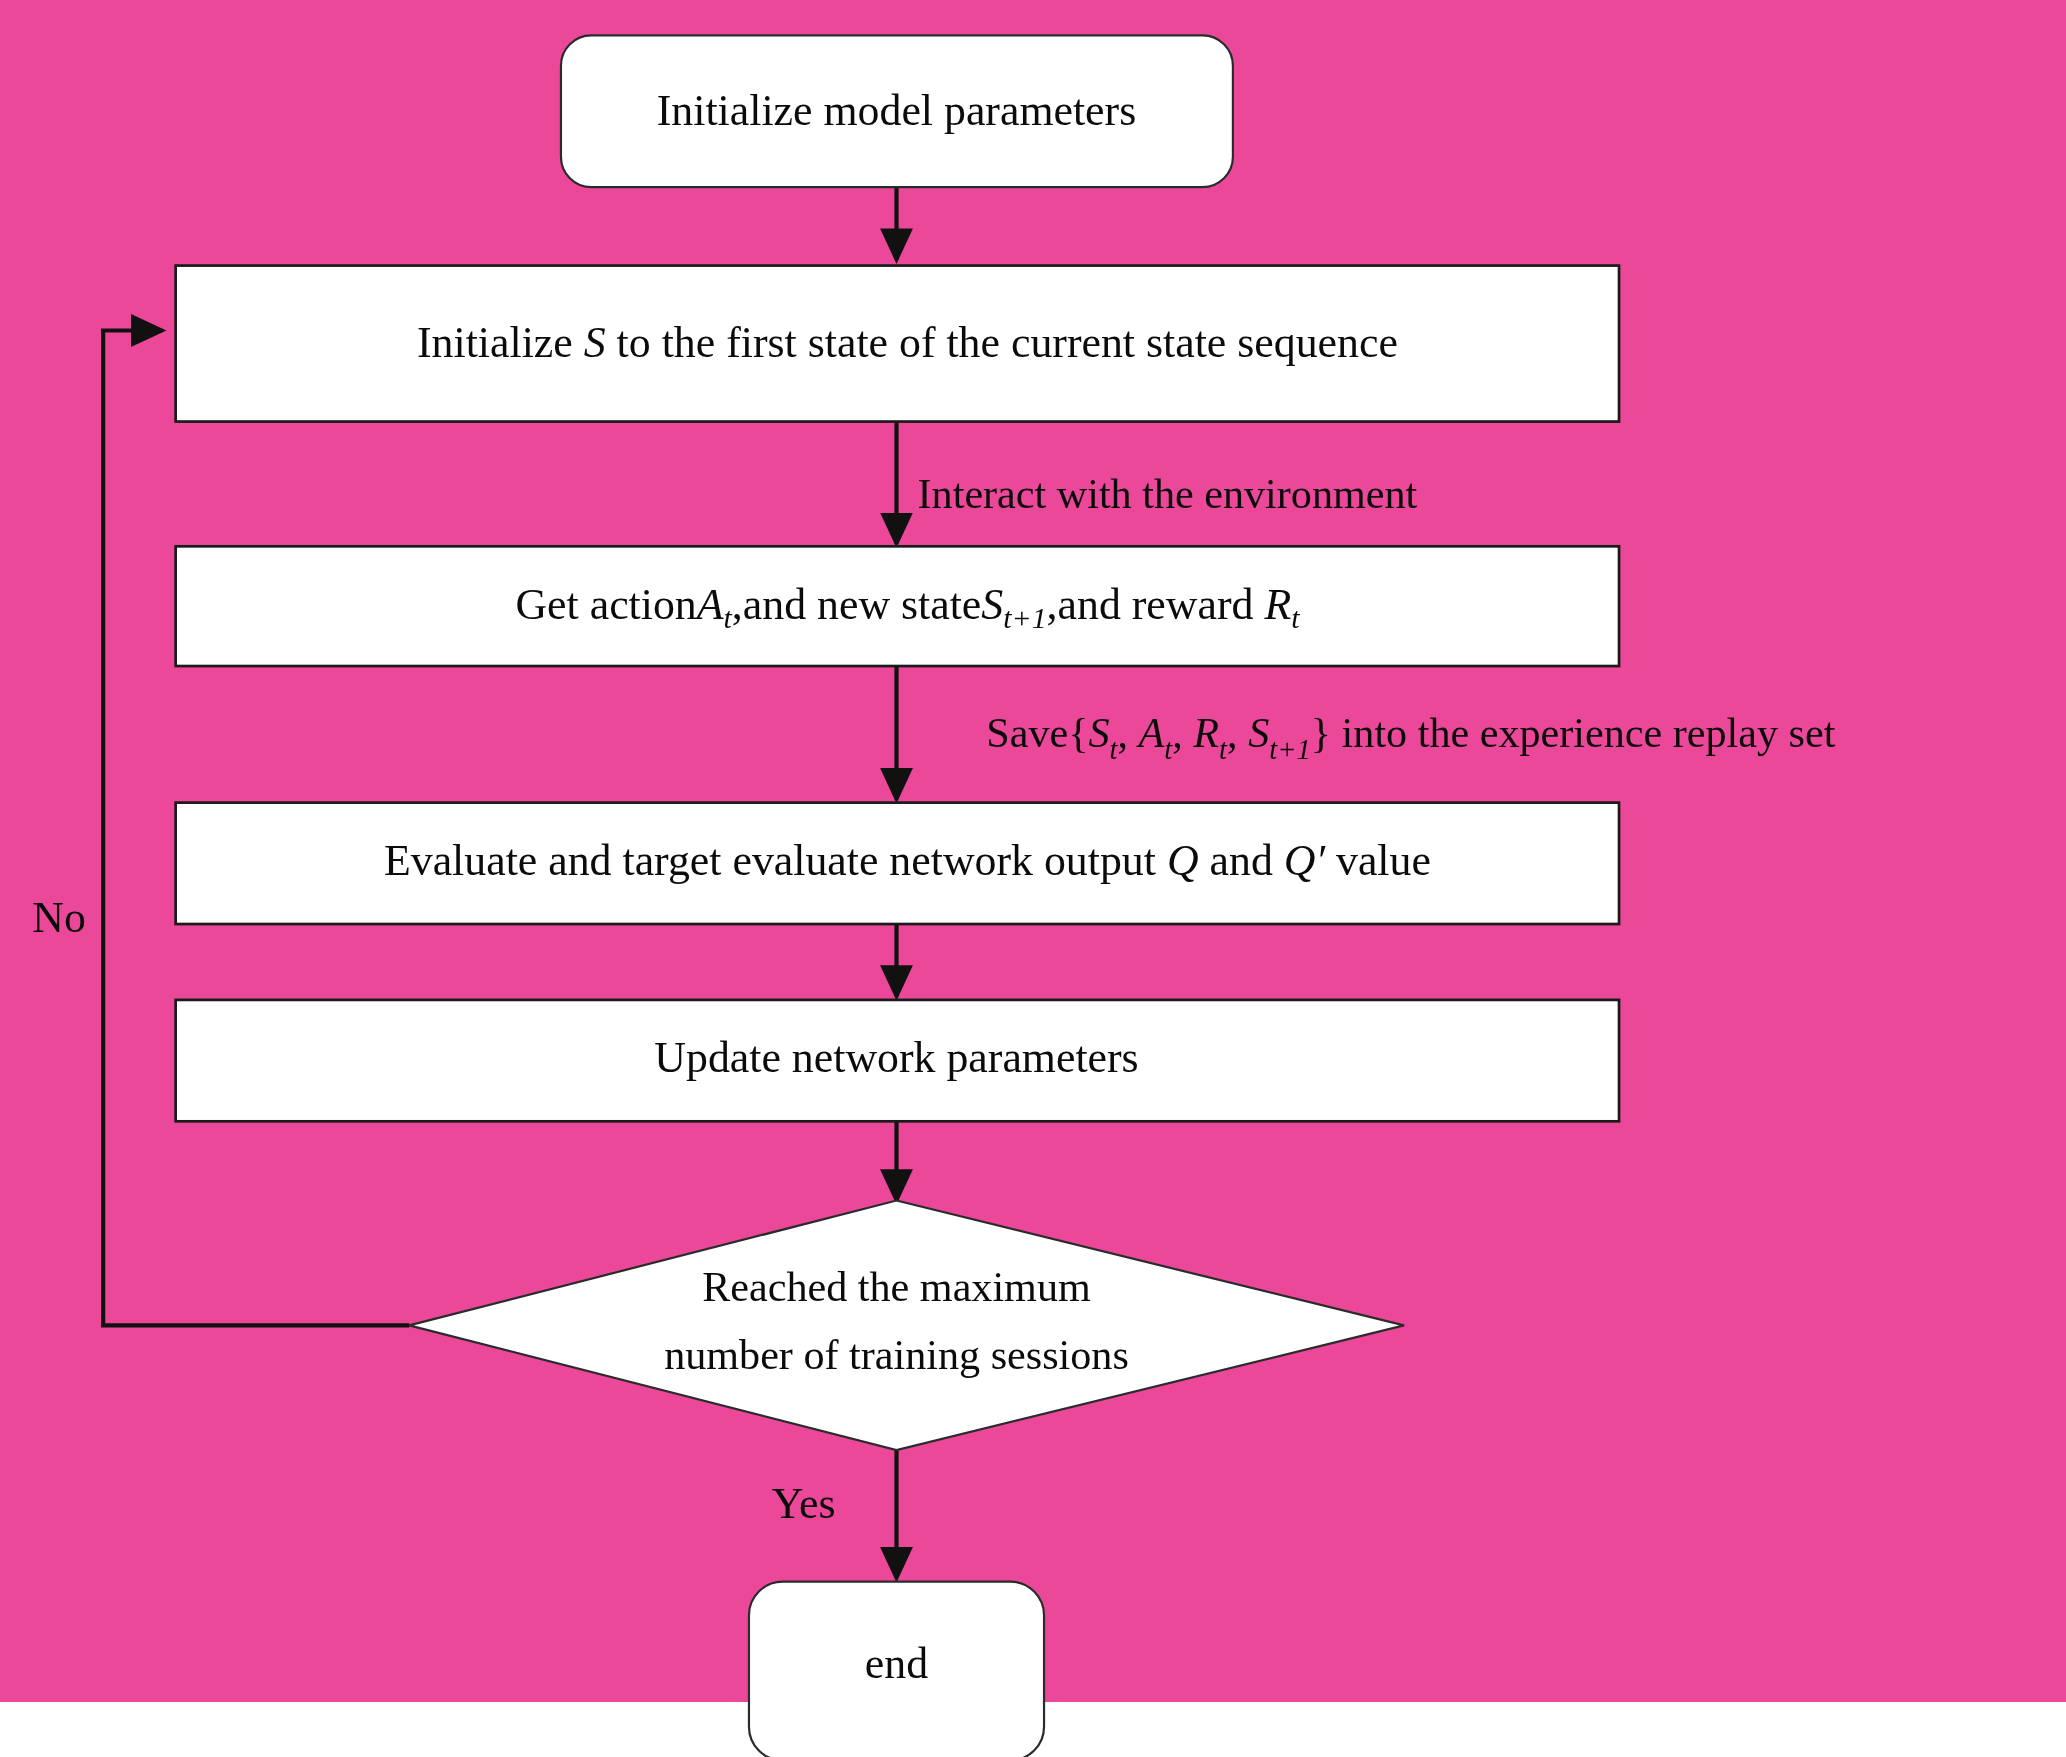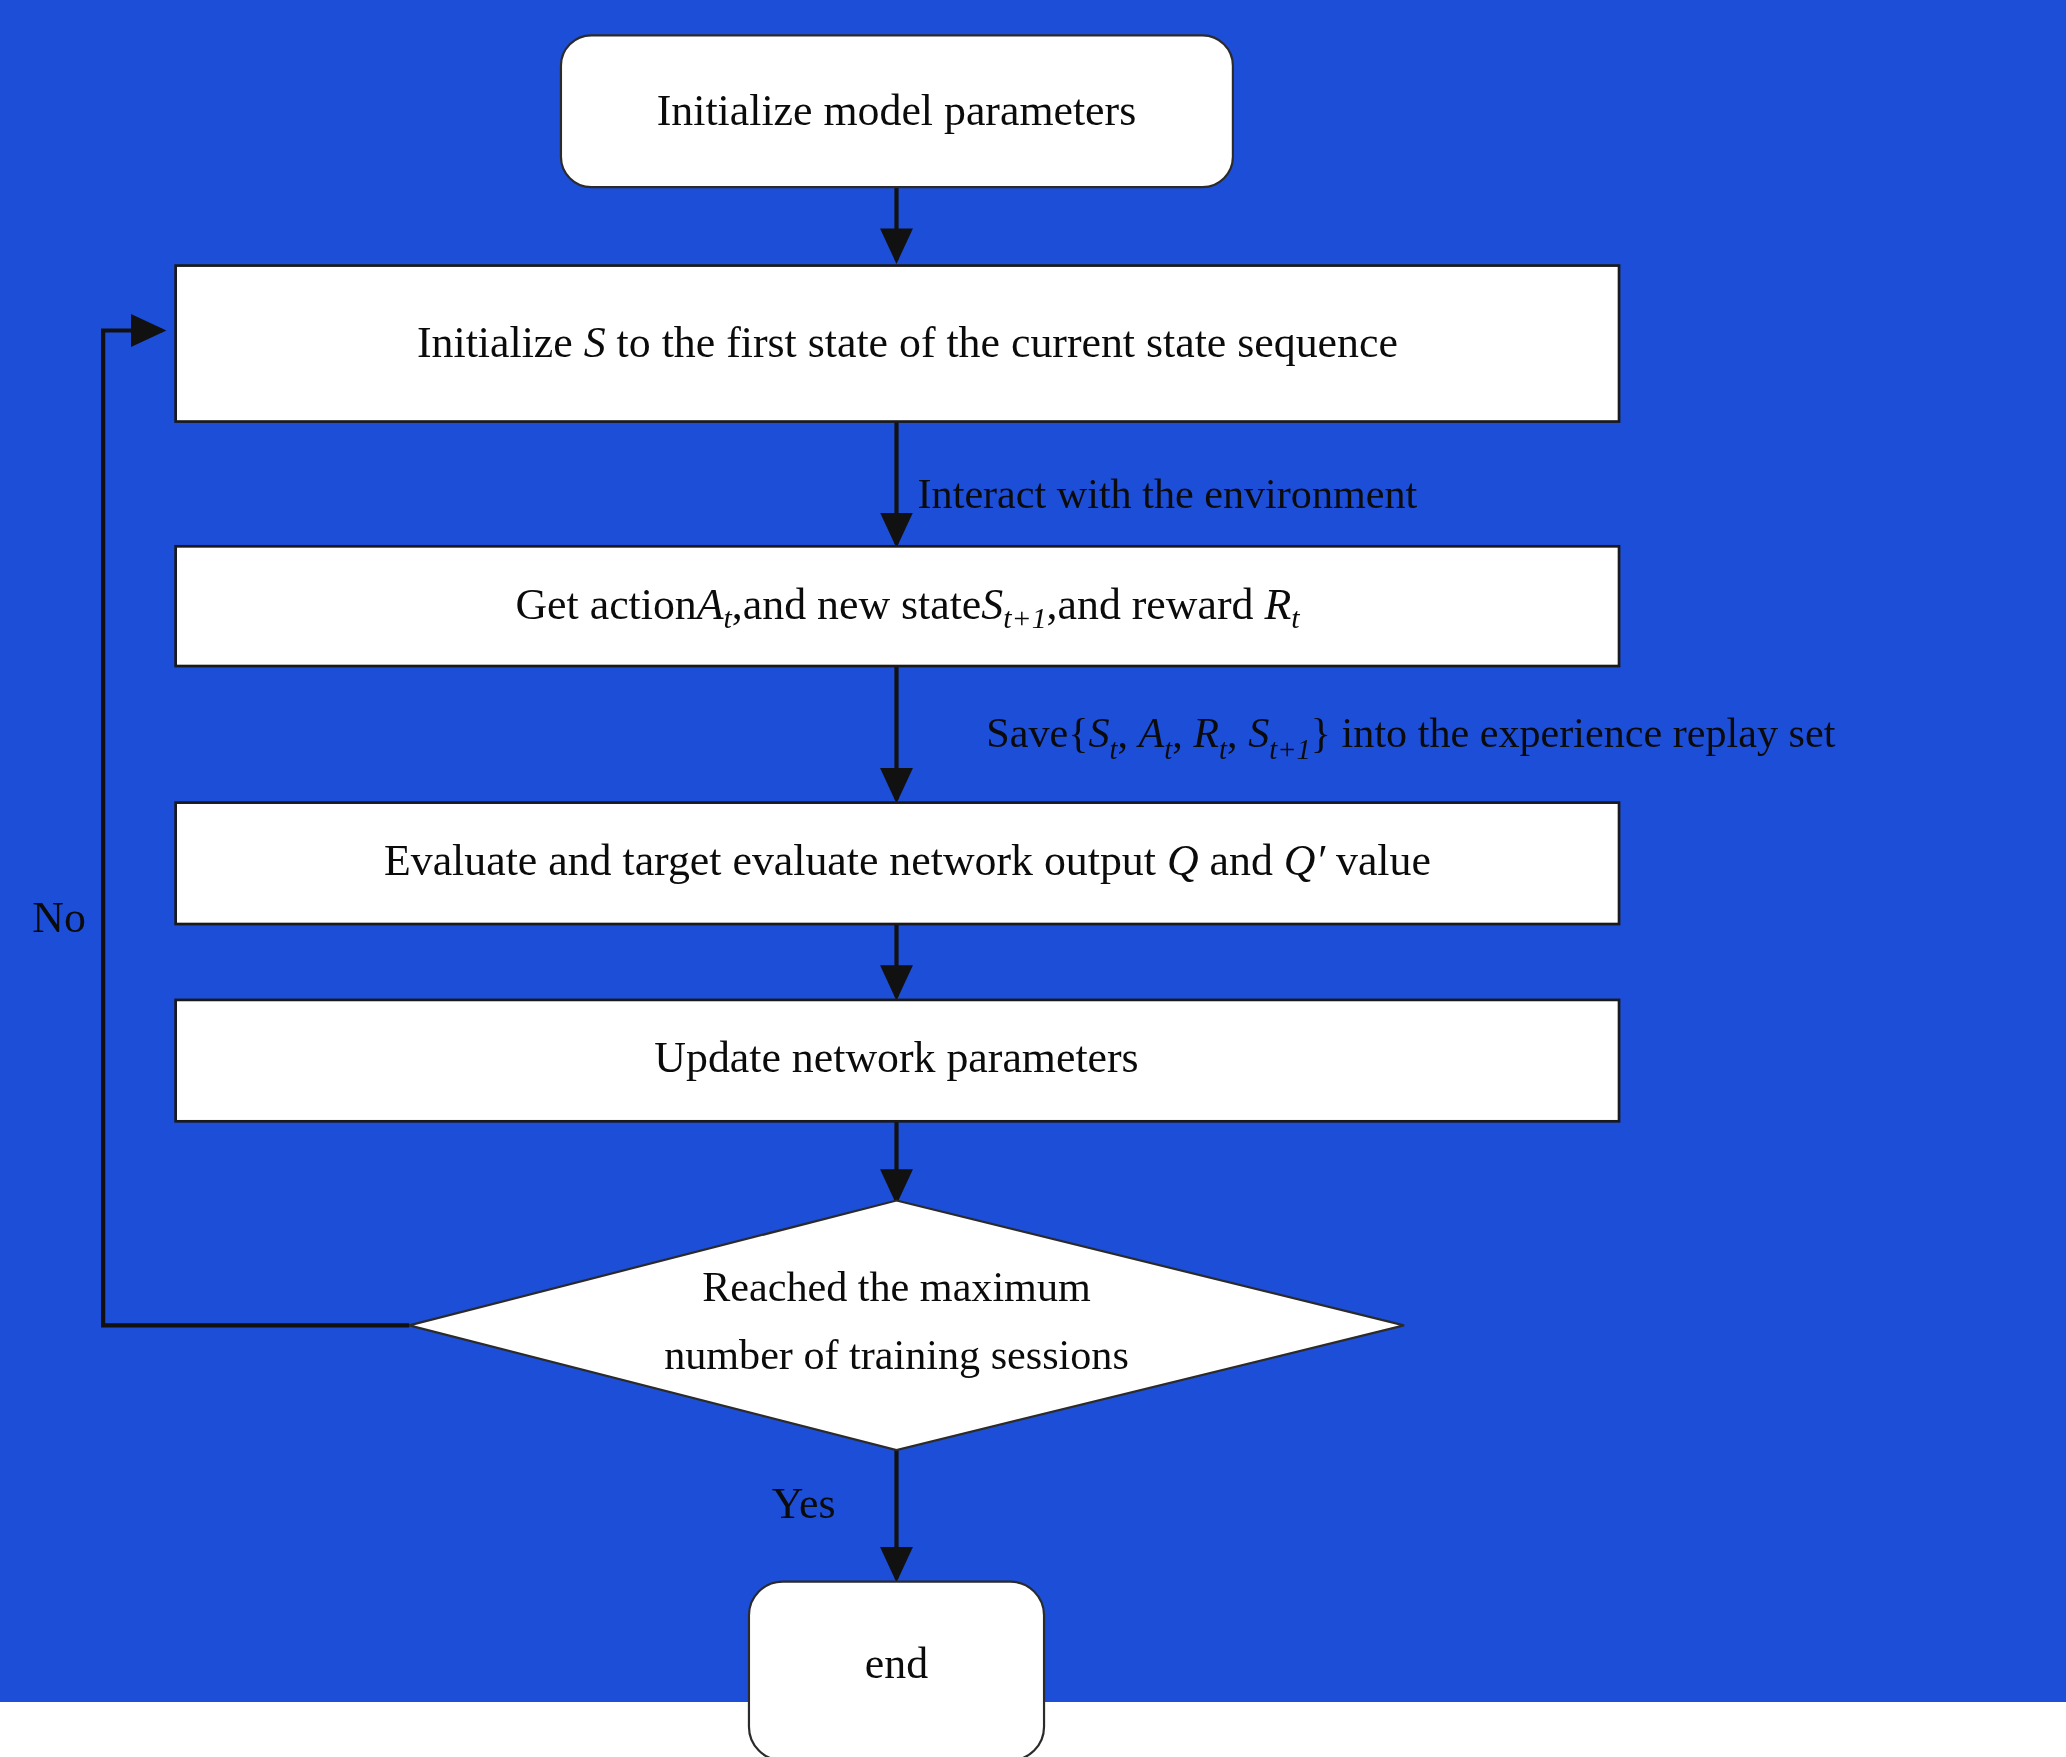--- a/index.html
+++ b/index.html
@@ -10,21 +10,21 @@
   body {
     width: 2067px;
     height: 1757px;
     font-family: "Liberation Serif", "DejaVu Serif", serif;
     overflow: hidden;
   }
   #flowchart-root {
     position: relative;
     width: 2067px;
     height: 1702px;
-    background: #1d4ed8;
+    background: #ec4899;
   }
   svg#flow-svg {
     position: absolute;
     top: 0;
     left: 0;
     width: 2067px;
     height: 1757px;
     display: block;
   }
   .shape-stroke {

